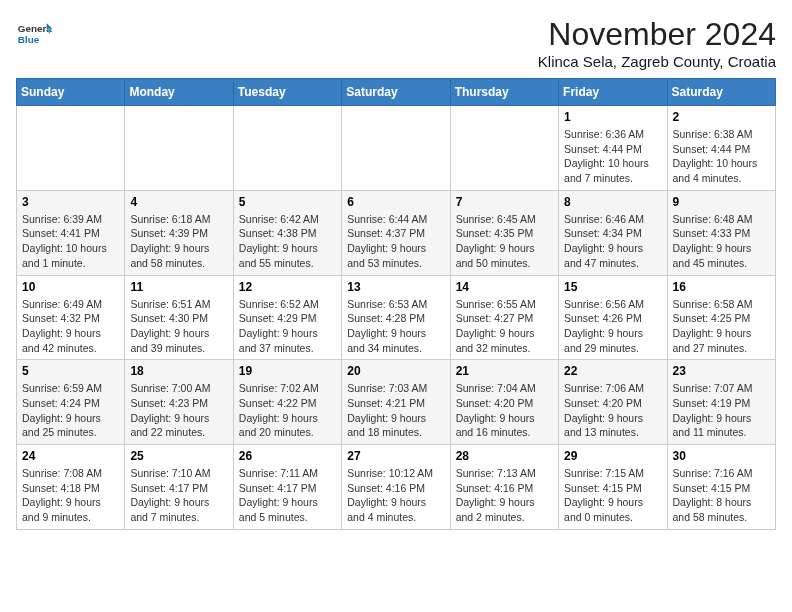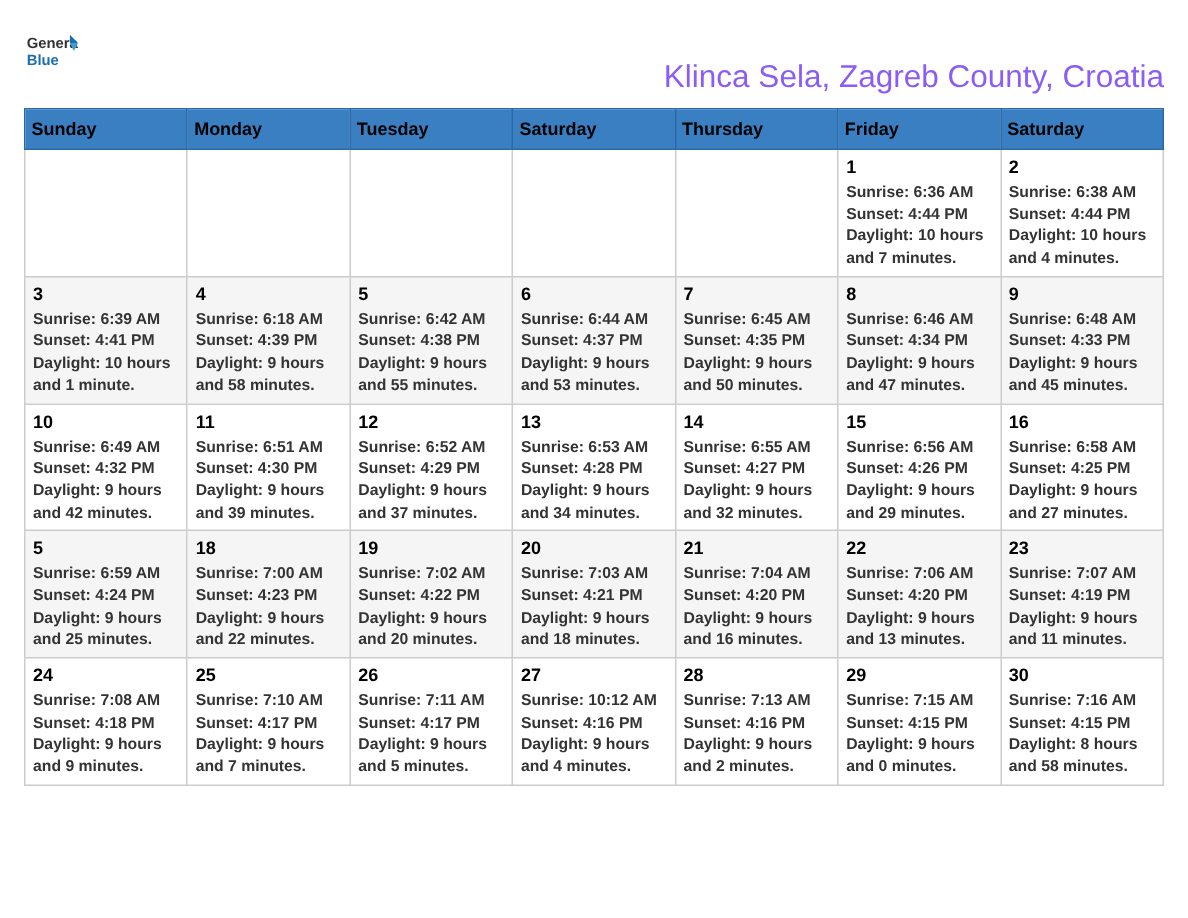--- a/index.html
+++ b/index.html
@@ -27,33 +27,32 @@
     }
     .title-block {
       text-align: right;
     }
     .month-title {
       font-size: 32px;
       font-weight: normal;
       color: #222;
     }
     .location-subtitle {
-      font-size: 21px;
-      color: #8b5cf6;
-      margin-top: 24px;
+      font-size: 15px;
+      color: #0f172a;
     }
     .calendar {
       width: 100%;
       border-collapse: collapse;
       margin-top: 8px;
       font-size: 11px;
     }
     .calendar thead tr th {
       background-color: #3a7fc1;
-      color: #000000;
+      color: #ffffff;
       padding: 6px 4px;
       text-align: left;
       font-size: 12px;
       font-weight: bold;
       border: 1px solid #2a6aaa;
     }
     .calendar tbody tr td {
       border: 1px solid #ccc;
       vertical-align: top;
       padding: 4px 5px;
@@ -67,39 +66,39 @@
     .day-num {
       font-weight: bold;
       font-size: 12px;
       margin-bottom: 3px;
       display: block;
     }
     .day-info {
       color: #333;
       font-size: 10.5px;
       line-height: 1.4;
-      font-weight: bold;
     }
     .empty-cell {
       background: #fff;
     }
   </style>
 </head>
 <body>
 
 <div class="header-top">
   <div class="logo">
     <svg class="logo-icon" viewBox="0 0 40 40">
       <text x="2" y="18" font-size="11" font-weight="bold" fill="#333">General</text>
       <text x="2" y="30" font-size="11" font-weight="bold" fill="#1a6faf">Blue</text>
       <polygon points="34,8 40,14 34,14" fill="#1a6faf"></polygon>
       <polygon points="34,14 40,14 37,20" fill="#3a9fd4"></polygon>
     </svg>
   </div>
   <div class="title-block">
+    <div class="month-title">November 2024</div>
     <div class="location-subtitle">Klinca Sela, Zagreb County, Croatia</div>
   </div>
 </div>
 
 <table class="calendar">
   <thead>
     <tr>
     <th>Sunday</th>
         <th>Monday</th>
         <th>Tuesday</th>

